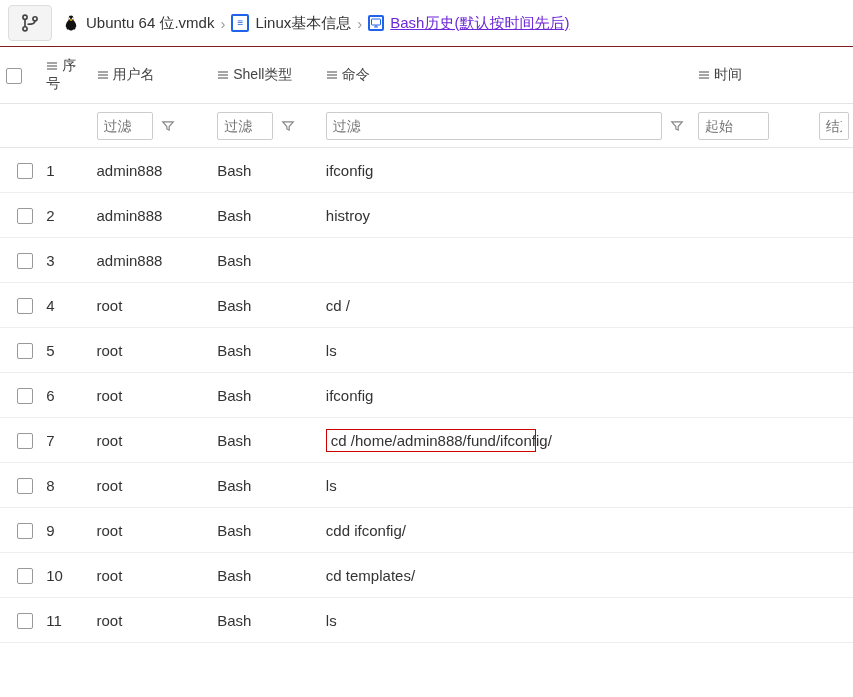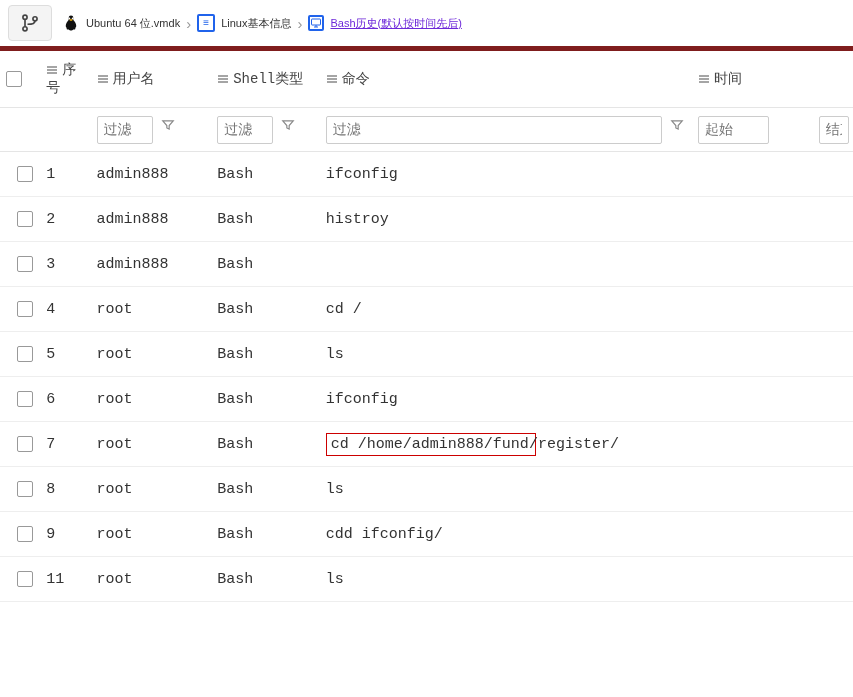--- a/index.html
+++ b/index.html
@@ -67,35 +67,34 @@
       align-items: center;
       justify-content: center;
       border: 2px solid #2063eb;
       border-radius: 2px;
       font-size: 9px;
     }
     .bc-item {
       display: inline-flex;
       align-items: center;
       color: #333;
-      font-size: 11px;
+      font-size: 15px;
     }
     .bc-link {
       color: #6d28d9;
       text-decoration: underline;
     }
     .bc-sep {
       color: #999;
       margin: 0 4px;
       font-size: 15px;
     }
     .table-wrapper {
-      border-top: 5px solid #7f1d1d;
+      border-top: 1px solid #7f1d1d;
       overflow: auto;
-      font-family: Liberation Mono, monospace;
     }
     table {
       border-collapse: collapse;
       width: 100%;
       table-layout: fixed;
     }
     th, td {
       text-align: left;
       font-weight: normal;
       padding: 10px 6px;
@@ -137,21 +136,21 @@
       height: 16px;
       border: 1.5px solid #999;
       border-radius: 2px;
       display: inline-block;
       vertical-align: middle;
       background: #fff;
       cursor: pointer;
     }
     .filter-group {
       display: flex;
-      align-items: flex-start;
+      align-items: center;
       gap: 6px;
     }
     .filter-input {
       border: 1px solid #ccc;
       border-radius: 2px;
       height: 28px;
       padding: 2px 6px;
       font-size: 14px;
       color: #666;
       width: 100%;
@@ -341,39 +340,48 @@
           <td>Bash</td>
           <td>ifconfig</td>
           <td></td>
           <td></td>
         </tr>
         <tr>
           <td class="col-chk"><span class="checkbox"></span></td>
           <td>7</td>
           <td>root</td>
           <td>Bash</td>
-          <td><span class="highlight-box" style="width: 210px; white-space: nowrap; overflow: visible;">cd /home/admin888/fund/register/</span></td>
+          <td><span class="highlight-box" style="width: 210px; white-space: nowrap; overflow: visible;">cd /home/admin888/fund/ifconfig/</span></td>
           <td></td>
           <td></td>
         </tr>
         <tr>
           <td class="col-chk"><span class="checkbox"></span></td>
           <td>8</td>
           <td>root</td>
           <td>Bash</td>
           <td>ls</td>
           <td></td>
           <td></td>
         </tr>
         <tr>
           <td class="col-chk"><span class="checkbox"></span></td>
           <td>9</td>
           <td>root</td>
           <td>Bash</td>
           <td>cdd ifconfig/</td>
+          <td></td>
+          <td></td>
+        </tr>
+        <tr>
+          <td class="col-chk"><span class="checkbox"></span></td>
+          <td>10</td>
+          <td>root</td>
+          <td>Bash</td>
+          <td>cd templates/</td>
           <td></td>
           <td></td>
         </tr>
         <tr>
           <td class="col-chk"><span class="checkbox"></span></td>
           <td>11</td>
           <td>root</td>
           <td>Bash</td>
           <td>ls</td>
           <td></td>

